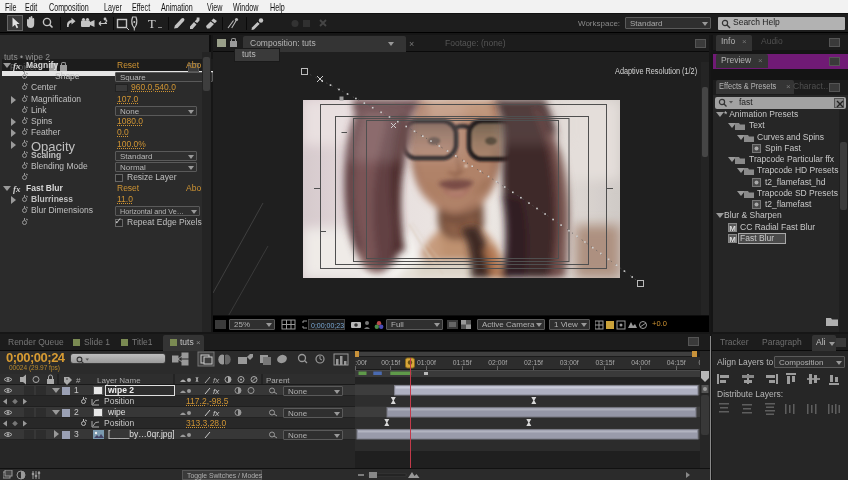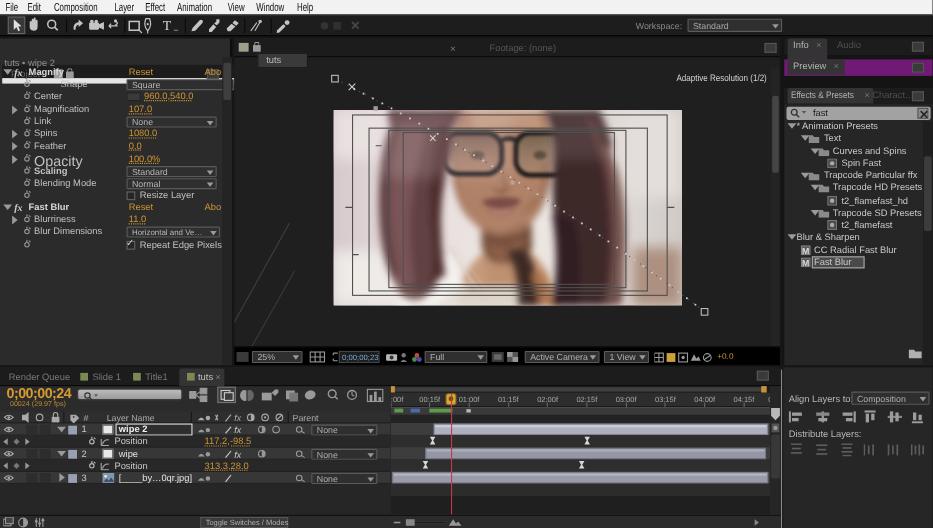--- a/index.html
+++ b/index.html
@@ -57,20 +57,27 @@
         <path d="M259 9 l-1 1.5" stroke="#c4c4c4"></path>
 <circle cx="295" cy="9.5" r="3.5" fill="#333"></circle>
         <rect x="303" y="6" width="7" height="7" fill="#303030"></rect>
 <path d="M320 6 l6 6 m0-6 l-6 6" stroke="#454545" stroke-width="1.8"></path>
 </svg>
 <div class="txt" style="left:578px;top:5px;font-size:8px;color:#8a8a8a;font-weight:normal;">Workspace:</div>
 <div class="abs" style="left:625px;top:3px;width:86px;height:12px;background:#2f2f2f;border:1px solid #5a5a5a;border-radius:1px;overflow:hidden;">
         <div class="txt" style="left:4px;top:0px;font-size:8px;line-height:11px;color:#a8a8a8;">Standard</div>
         <div class="abs" style="right:2px;top:4px;width:0;height:0;border-left:3px solid transparent;border-right:3px solid transparent;border-top:4px solid #999;"></div>
       </div>
+<div class="abs" style="left:718px;top:3px;width:127px;height:13px;background:#b2b2b2;border-radius:1px;">
+        <svg class="abs" style="left:3px;top:2px" width="10" height="10" viewBox="0 0 10 10">
+          <circle cx="4" cy="4" r="2.6" fill="none" stroke="#333" stroke-width="1.2"></circle>
+          <line x1="6" y1="6" x2="9" y2="9" stroke="#333" stroke-width="1.4"></line>
+        </svg>
+        <div class="txt" style="left:15px;top:1px;font-size:8.5px;color:#1d1d1d;font-weight:normal;">Search Help</div>
+      </div>
 </div>
 <div class="abs" style="left:0;top:35px;width:211px;height:297px;background:#2b2b2b;border-right:2px solid #0d0d0d;">
 <div class="abs" style="left:2px;top:0;width:211px;height:17px;background:#1c1c1c;border-bottom:5px solid #e5e5e5;margin-top:24px;">
 <div class="txt" style="left:8px;top:4px;font-size:8.5px;color:#5e5e5e;font-weight:normal;">Project</div>
 <div class="abs" style="left:47px;top:4px;width:8px;height:8px;background:#9a9a9a;"></div>
 <div class="abs" style="left:58px;top:3px;width:7px;height:9px;">
           <div class="abs" style="left:0;top:3px;width:7px;height:6px;background:#9a9a9a;"></div>
           <div class="abs" style="left:1px;top:0;width:5px;height:4px;border:1px solid #9a9a9a;border-bottom:none;border-radius:2px 2px 0 0;"></div>
         </div>
 <div class="abs" style="left:186px;top:4px;width:11px;height:9px;background:#3a3a3a;border:1px solid #555;"></div>
@@ -172,21 +179,21 @@
 <div class="txt" style="left:13px;top:148.8px;font-size:9px;color:#d0d0d0;font-weight:bold;"><i style="font-family:'Liberation Serif'">fx</i></div>
 <div class="txt" style="left:26px;top:148.8px;font-size:8.5px;color:#d8d8d8;font-weight:bold;">Fast Blur</div>
 <div class="txt" style="left:117px;top:148.8px;font-size:8.5px;color:#cf9433;font-weight:normal;">Reset</div>
 <div class="txt" style="left:186px;top:148.8px;font-size:8.5px;color:#cf9433;font-weight:normal;">Abo</div>
 <div class="abs" style="left:11px;top:161.0px;width:0;height:0;border-top:4px solid transparent;border-bottom:4px solid transparent;border-left:5px solid #9a9a9a;"></div>
 <div class="abs" style="left:21px;top:160.0px;width:7px;height:8px;">
         <div class="abs" style="left:1px;top:2px;width:5px;height:5px;border:1px solid #999;border-radius:50%;"></div>
         <div class="abs" style="left:3px;top:0;width:1px;height:2px;background:#999;"></div>
         <div class="abs" style="left:5px;top:1px;width:2px;height:1px;background:#999;transform:rotate(45deg);"></div>
       </div>
-<div class="txt" style="left:31px;top:160.0px;font-size:8.5px;color:#c0c0c0;font-weight:normal;">Blurriness</div>
+<div class="txt" style="left:31px;top:160.0px;font-size:8.5px;color:#c0c0c0;font-weight:bold;">Blurriness</div>
 <div class="txt" style="left:117px;top:160.0px;font-size:8.5px;color:#cf9433;font-weight:normal;text-decoration:underline;text-decoration-style:dotted;">11.0</div>
 <div class="abs" style="left:21px;top:171.2px;width:7px;height:8px;">
         <div class="abs" style="left:1px;top:2px;width:5px;height:5px;border:1px solid #999;border-radius:50%;"></div>
         <div class="abs" style="left:3px;top:0;width:1px;height:2px;background:#999;"></div>
         <div class="abs" style="left:5px;top:1px;width:2px;height:1px;background:#999;transform:rotate(45deg);"></div>
       </div>
 <div class="txt" style="left:31px;top:171.2px;font-size:8.5px;color:#c0c0c0;font-weight:normal;">Blur Dimensions</div>
 <div class="abs" style="left:115px;top:171.2px;width:85px;height:10px;background:#2f2f2f;border:1px solid #5a5a5a;border-radius:1px;overflow:hidden;">
         <div class="txt" style="left:4px;top:0px;font-size:7.2px;line-height:9px;color:#b8b8b8;">Horizontal and Ve…</div>
         <div class="abs" style="right:2px;top:3px;width:0;height:0;border-left:3px solid transparent;border-right:3px solid transparent;border-top:4px solid #999;"></div>
@@ -201,20 +208,24 @@
 <div class="txt" style="left:127px;top:183.0px;font-size:8.5px;color:#c0c0c0;font-weight:normal;">Repeat Edge Pixels</div>
 <div class="abs" style="left:202px;top:17px;width:9px;height:280px;background:#242424;"></div>
 <div class="abs" style="left:203px;top:22px;width:7px;height:34px;background:#3e3e3e;border-radius:2px;"></div>
 </div>
 <div class="abs" style="left:213px;top:35px;width:496px;height:297px;background:#1f1f1f;">
 <div class="abs" style="left:0;top:0;width:496px;height:17px;background:#1c1c1c;border-bottom:1px solid #0a0a0a;">
 <div class="abs" style="left:4px;top:4px;width:9px;height:8px;background:#9aa08a;"></div>
 <div class="abs" style="left:17px;top:3px;width:7px;height:9px;">
           <div class="abs" style="left:0;top:3px;width:7px;height:6px;background:#9a9a9a;"></div>
           <div class="abs" style="left:1px;top:0;width:5px;height:4px;border:1px solid #9a9a9a;border-bottom:none;border-radius:2px 2px 0 0;"></div>
+        </div>
+<div class="abs" style="left:30px;top:1px;width:163px;height:16px;background:#343434;border-radius:2px 2px 0 0;">
+          <div class="txt" style="left:7px;top:3px;font-size:8.5px;color:#b4b4b4;font-weight:normal;">Composition: tuts</div>
+          <div class="abs" style="left:145px;top:6px;width:0;height:0;border-left:3px solid transparent;border-right:3px solid transparent;border-top:4px solid #999;"></div>
         </div>
 <div class="txt" style="left:196px;top:4px;font-size:9px;color:#777;font-weight:normal;">×</div>
 <div class="txt" style="left:232px;top:4px;font-size:8.5px;color:#565656;font-weight:normal;">Footage: (none)</div>
 <div class="abs" style="left:482px;top:4px;width:11px;height:9px;background:#3a3a3a;border:1px solid #555;"></div>
 </div>
 <div class="abs" style="left:21px;top:13px;width:46px;height:14px;background:#3a3a3a;border:1px solid #1a1a1a;">
         <div class="txt" style="left:7px;top:1px;font-size:8.5px;color:#bcbcbc;font-weight:normal;">tuts</div>
       </div>
 <div class="txt" style="left:402px;top:32px;font-size:8.5px;color:#d4d4d4;font-weight:normal;transform:scaleX(0.86);transform-origin:0 0;">Adaptive Resolution (1/2)</div>
 <div class="abs" style="left:90px;top:65px;width:317px;height:178px;overflow:hidden;">
@@ -451,21 +462,21 @@
           <circle cx="26" cy="6" r="1.5" fill="#999"></circle>
 <path d="M33 9 l3-6 2 4 2-2 2 4 Z" fill="#999"></path>
 <circle cx="48" cy="6" r="3.5" fill="none" stroke="#999"></circle>
           <path d="M48 6 l3-2 m-3 2 l-3 2" stroke="#999"></path>
 </svg>
 <div class="txt" style="left:439px;top:4px;font-size:7.5px;color:#cf9433;font-weight:normal;">+0.0</div>
 </div>
 </div>
 <div class="abs" style="left:711px;top:35px;width:137px;height:297px;background:#141414;">
 <div class="abs" style="left:2px;top:0;width:135px;height:15px;background:#1c1c1c;">
-<div class="abs" style="left:3px;top:0px;width:36px;height:32px;background:#343434;border-radius:2px 2px 0 0;padding-left:23px;">
+<div class="abs" style="left:3px;top:0px;width:36px;height:16px;background:#343434;border-radius:2px 2px 0 0;padding-left:23px;">
           <div class="txt" style="left:5px;top:2px;font-size:8.5px;color:#b4b4b4;font-weight:normal;">Info</div>
           <div class="txt" style="left:26px;top:2px;font-size:8px;color:#777;font-weight:normal;">×</div>
         </div>
 <div class="txt" style="left:48px;top:2px;font-size:8.5px;color:#4f4f4f;font-weight:normal;">Audio</div>
 <div class="abs" style="left:116px;top:3px;width:11px;height:9px;background:#3a3a3a;border:1px solid #555;"></div>
 </div>
 <div class="abs" style="left:2px;top:19px;width:135px;height:15px;background:#701a75;">
 <div class="abs" style="left:3px;top:0px;width:52px;height:14px;background:#343434;border-radius:2px 2px 0 0;">
           <div class="txt" style="left:5px;top:2px;font-size:8.5px;color:#b4b4b4;font-weight:normal;">Preview</div>
           <div class="txt" style="left:42px;top:2px;font-size:8px;color:#777;font-weight:normal;">×</div>
@@ -865,20 +876,29 @@
 <rect x="345" y="0" width="10" height="117" fill="#262626"></rect>
 <path d="M346 20 l8 0 0 7 -4 4 -4 -4 Z" fill="#b8b8b8"></path>
 <rect x="346.5" y="34" width="7" height="8" fill="#555"></rect>
           <circle cx="350" cy="38" r="2" fill="#999"></circle>
 <rect x="346" y="44" width="8" height="40" fill="#383838" rx="2"></rect>
 </svg>
 
 </div>
 </div>
 <div class="abs" style="left:712px;top:334px;width:136px;height:146px;background:#262626;">
+<div class="abs" style="left:0;top:0;width:136px;height:17px;background:#1c1c1c;border-bottom:1px solid #0a0a0a;">
+<div class="txt" style="left:8px;top:4px;font-size:8.5px;color:#6e6e6e;font-weight:normal;">Tracker</div>
+<div class="txt" style="left:50px;top:4px;font-size:8.5px;color:#6e6e6e;font-weight:normal;">Paragraph</div>
+<div class="abs" style="left:100px;top:1px;width:24px;height:16px;background:#343434;border-radius:2px 2px 0 0;">
+          <div class="txt" style="left:4px;top:3px;font-size:8.5px;color:#c0c0c0;font-weight:normal;">Ali</div>
+          <div class="abs" style="left:17px;top:7px;width:0;height:0;border-left:3px solid transparent;border-right:3px solid transparent;border-top:4px solid #999;"></div>
+        </div>
+<div class="abs" style="left:124px;top:4px;width:10px;height:9px;background:#3a3a3a;"></div>
+</div>
 <div class="txt" style="left:5px;top:24px;font-size:8.5px;color:#b8b8b8;font-weight:normal;">Align Layers to:</div>
 <div class="abs" style="left:62px;top:22px;width:71px;height:12px;background:#2f2f2f;border:1px solid #5a5a5a;border-radius:1px;overflow:hidden;">
         <div class="txt" style="left:4px;top:0px;font-size:8px;line-height:11px;color:#b0b0b0;">Composition</div>
         <div class="abs" style="right:2px;top:4px;width:0;height:0;border-left:3px solid transparent;border-right:3px solid transparent;border-top:4px solid #999;"></div>
       </div>
 <svg class="abs" style="left:5px;top:39px" width="16" height="12" viewBox="0 0 16 12">
         <g fill="#9c9c9c">
           <rect x="0" y="1" width="2" height="10"></rect>
           <rect x="3" y="2" width="9" height="3"></rect>
           <rect x="3" y="7" width="6" height="3"></rect>

